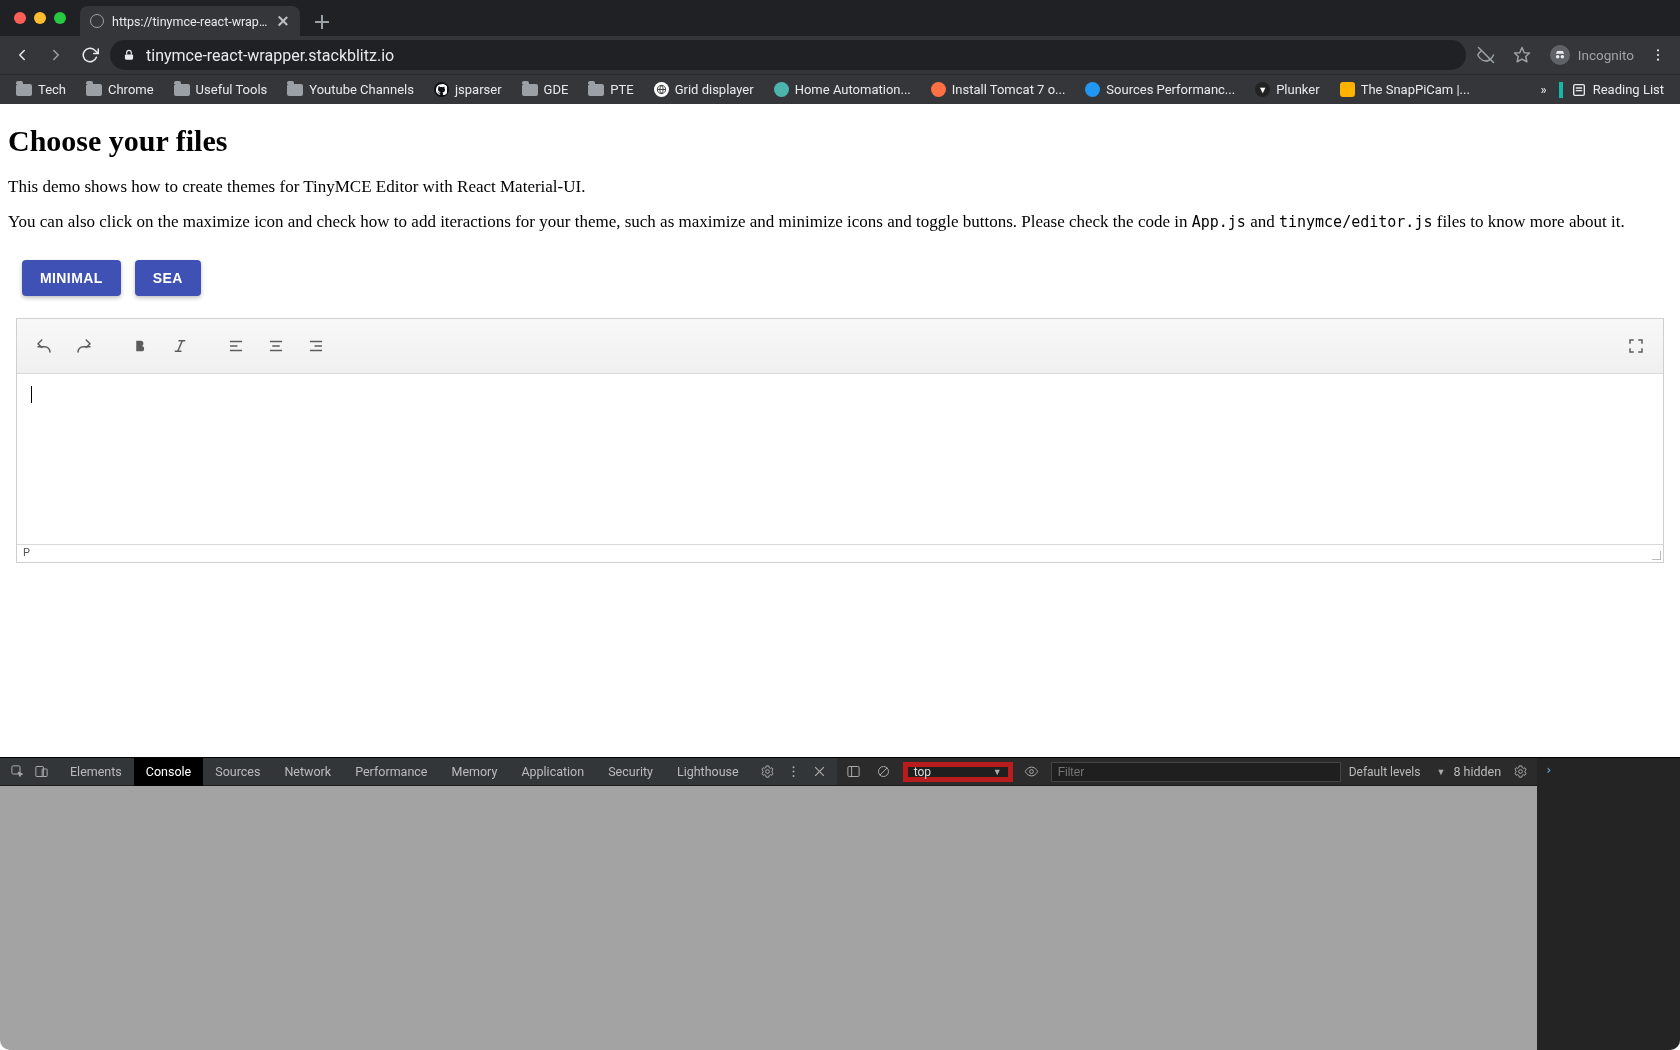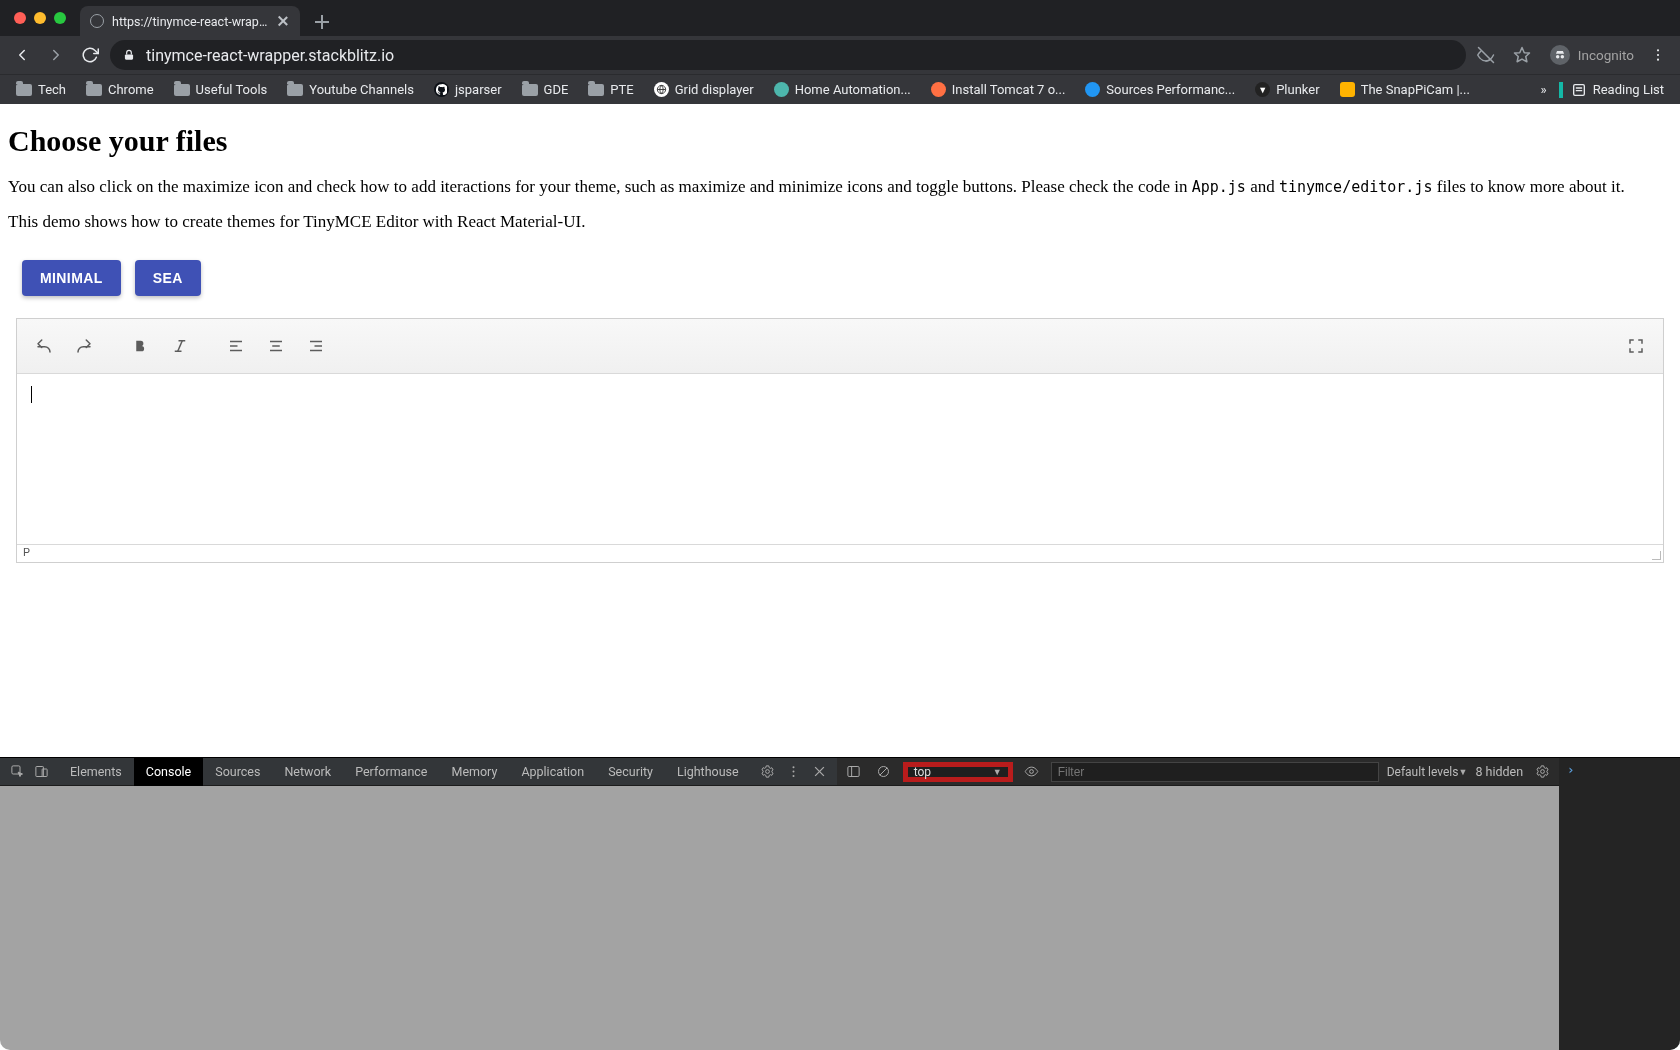--- a/index.html
+++ b/index.html
@@ -72,22 +72,22 @@
   .dt-left-icons .ic { width:22px; height:22px; display:flex; align-items:center; justify-content:center; color:#aaa; }
   .dt-tab { padding:0 12px; height:28px; display:flex; align-items:center; color:#bbb; cursor:pointer; }
   .dt-tab.active { background:#000; color:#fff; }
   .dt-right { margin-left:auto; display:flex; align-items:center; gap:4px; padding:0 6px; }
   .dt-right .ic{ width:22px; height:22px; display:flex; align-items:center; justify-content:center; color:#aaa; }
 
   .dt-toolbar { display:flex; align-items:center; height:28px; background:#2b2b2b; border-bottom:1px solid #1c1c1c; padding:0 6px; gap:8px; }
   .dt-toolbar .ic { width:22px; height:22px; display:flex; align-items:center; justify-content:center; color:#aaa; }
   .ctx { background:#1f1f1f; border:5px solid #b91c1c; color:#ddd; font-size:12px; height:20px; padding:0 6px; min-width:110px; display:flex; align-items:center; justify-content:space-between; gap:8px; }
   .ctx .tri { font-size:9px; color:#aaa; }
-  .filter { background:#1f1f1f; border:1px solid #444; color:#ddd; height:20px; font-size:12px; padding:2px 6px; width:328px; }
-  .levels { color:#bbb; font-size:12px; display:flex; align-items:center; gap:0; }
+  .filter { background:#1f1f1f; border:1px solid #444; color:#ddd; height:20px; font-size:12px; padding:2px 6px; width:290px; }
+  .levels { color:#bbb; font-size:12px; display:flex; align-items:center; gap:16px; }
   .hidden-ct { margin-left:auto; color:#bbb; display:flex; align-items:center; gap:8px; }
 
   .dt-body { flex:1 1 auto; background:#242424; padding:4px 8px; font-family: ui-monospace, Menlo, monospace; }
   .prompt-caret { color:#5b9dd9; font-weight:bold; }
 
   .round-corners { border-radius:0 0 10px 10px; overflow:hidden; }
 </style>
 </head>
 <body>
 
@@ -238,24 +238,24 @@
           <line x1="8" y1="9" x2="16" y2="9"></line>
           <line x1="8" y1="13" x2="16" y2="13"></line>
         </svg>
       <span>Reading List</span>
     </div>
   </div>
 </div>
 
 <div class="page">
   <h1>Choose your files</h1>
+  <p>This demo shows how to create themes for TinyMCE Editor with React Material-UI.</p>
   <p>
     <span>You can also click on the maximize icon and check how to add iteractions for your theme, such as maximize and minimize icons and toggle buttons. Please check the code in </span><code>App.js</code><span> and </span><code>tinymce/editor.js</code><span> files to know more about it.</span>
   </p>
-  <p>This demo shows how to create themes for TinyMCE Editor with React Material-UI.</p>
 
   <div class="btn-row">
     <button class="mui-btn">MINIMAL</button>
     <button class="mui-btn">SEA</button>
   </div>
 
   <div class="editor-wrap">
     <div class="editor-toolbar">
       <div class="tb-btn">
         <svg class="icon-svg" viewBox="0 0 24 24">

